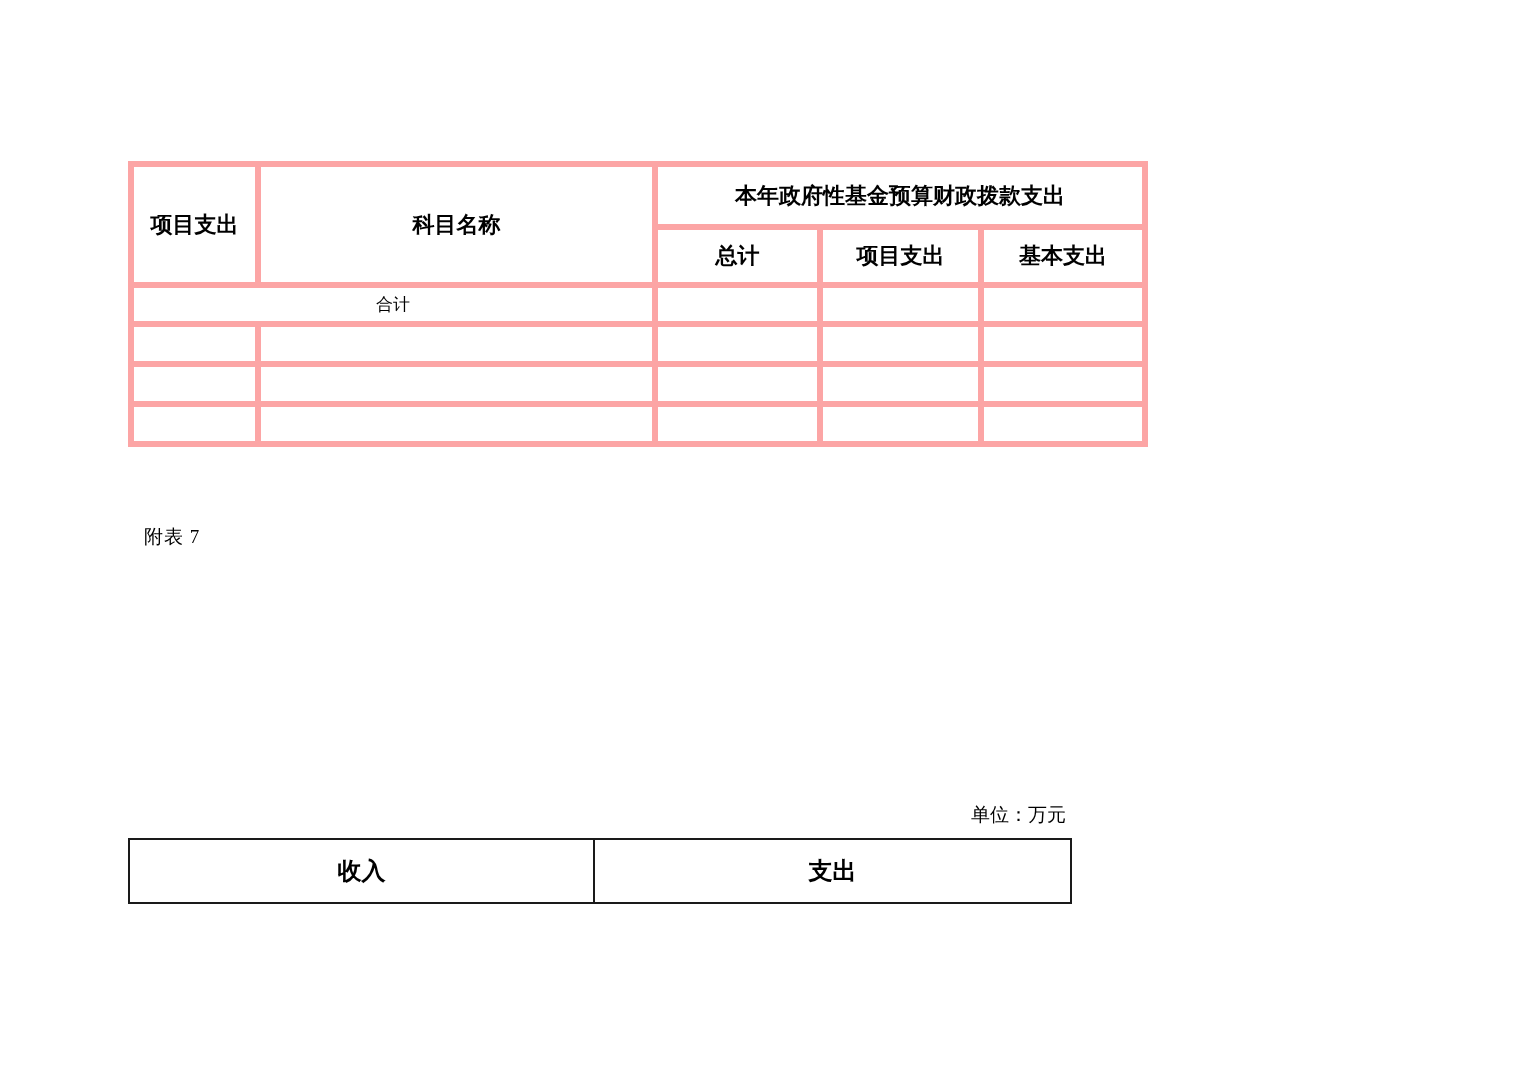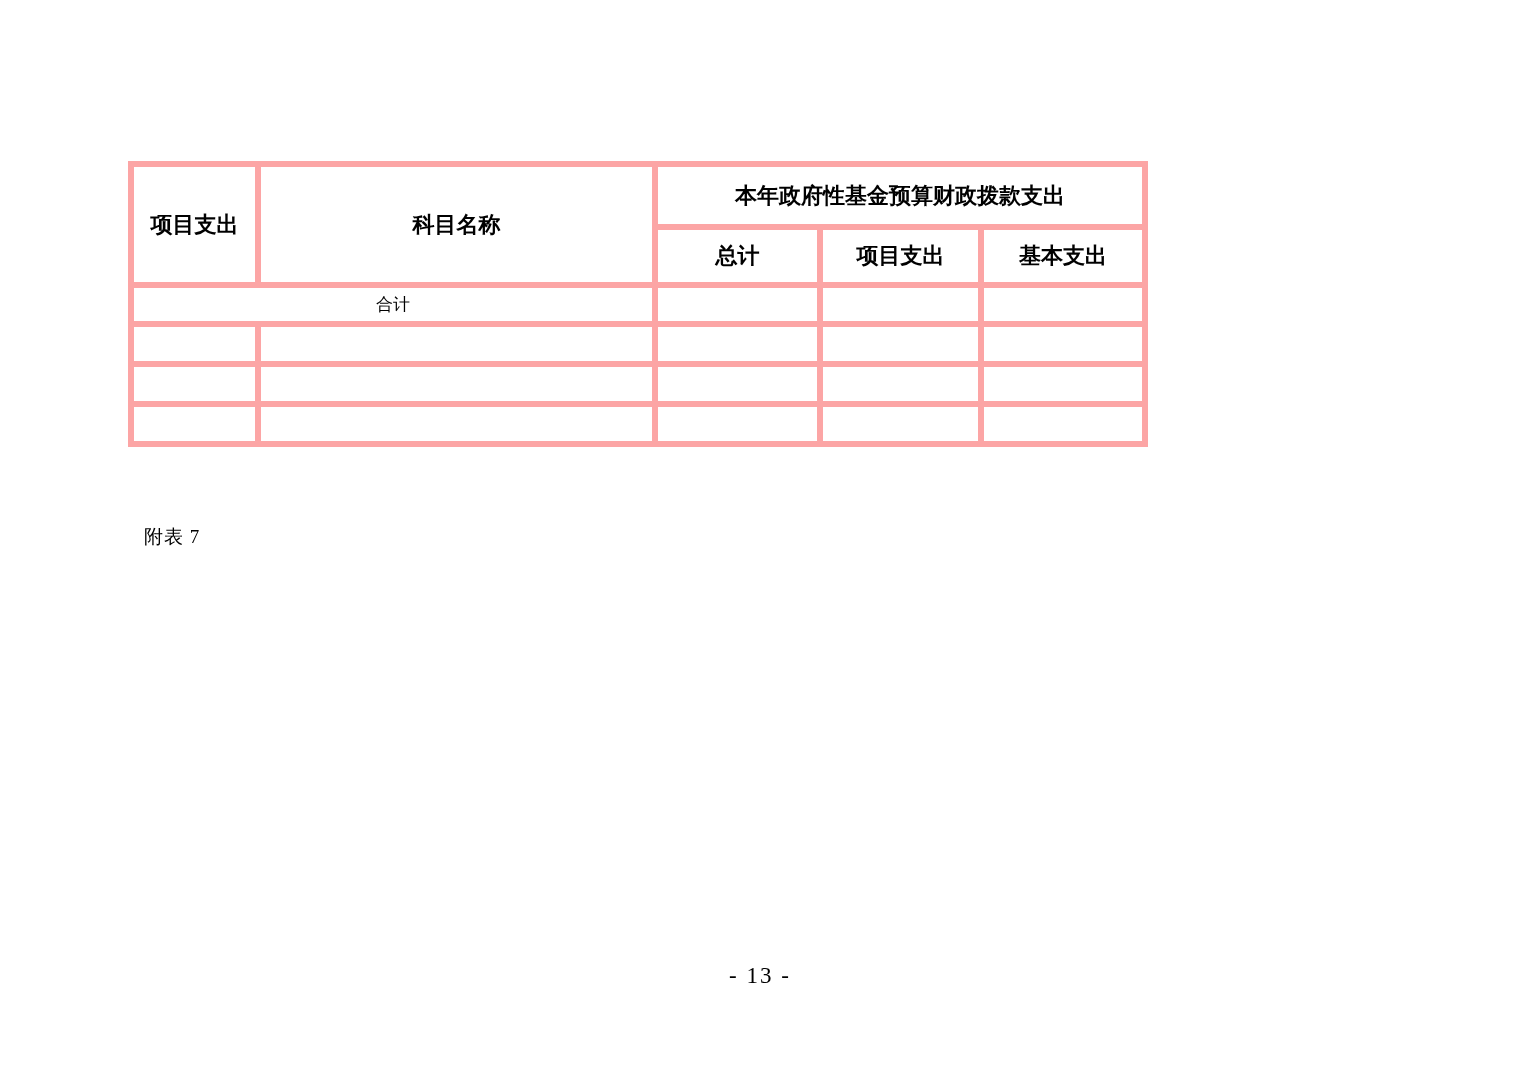--- a/index.html
+++ b/index.html
@@ -164,17 +164,29 @@
         <td></td>
         <td></td>
         <td></td>
       </tr>
     </tbody>
   </table>
 
   <div class="attachment-label">附表 7</div>
 
 
+  <div class="unit-note">单位：万元</div>
 
+  <table class="summary-table">
+    <colgroup>
+      <col style="width:465px">
+      <col style="width:477px">
+    </colgroup>
+    <tbody>
+      <tr>
+        <td>收入</td>
+        <td>支出</td>
+      </tr>
+    </tbody>
+  </table>
 
-  <div class="page-number">- 13 -</div>
 
 </div>
 
 </body></html>

